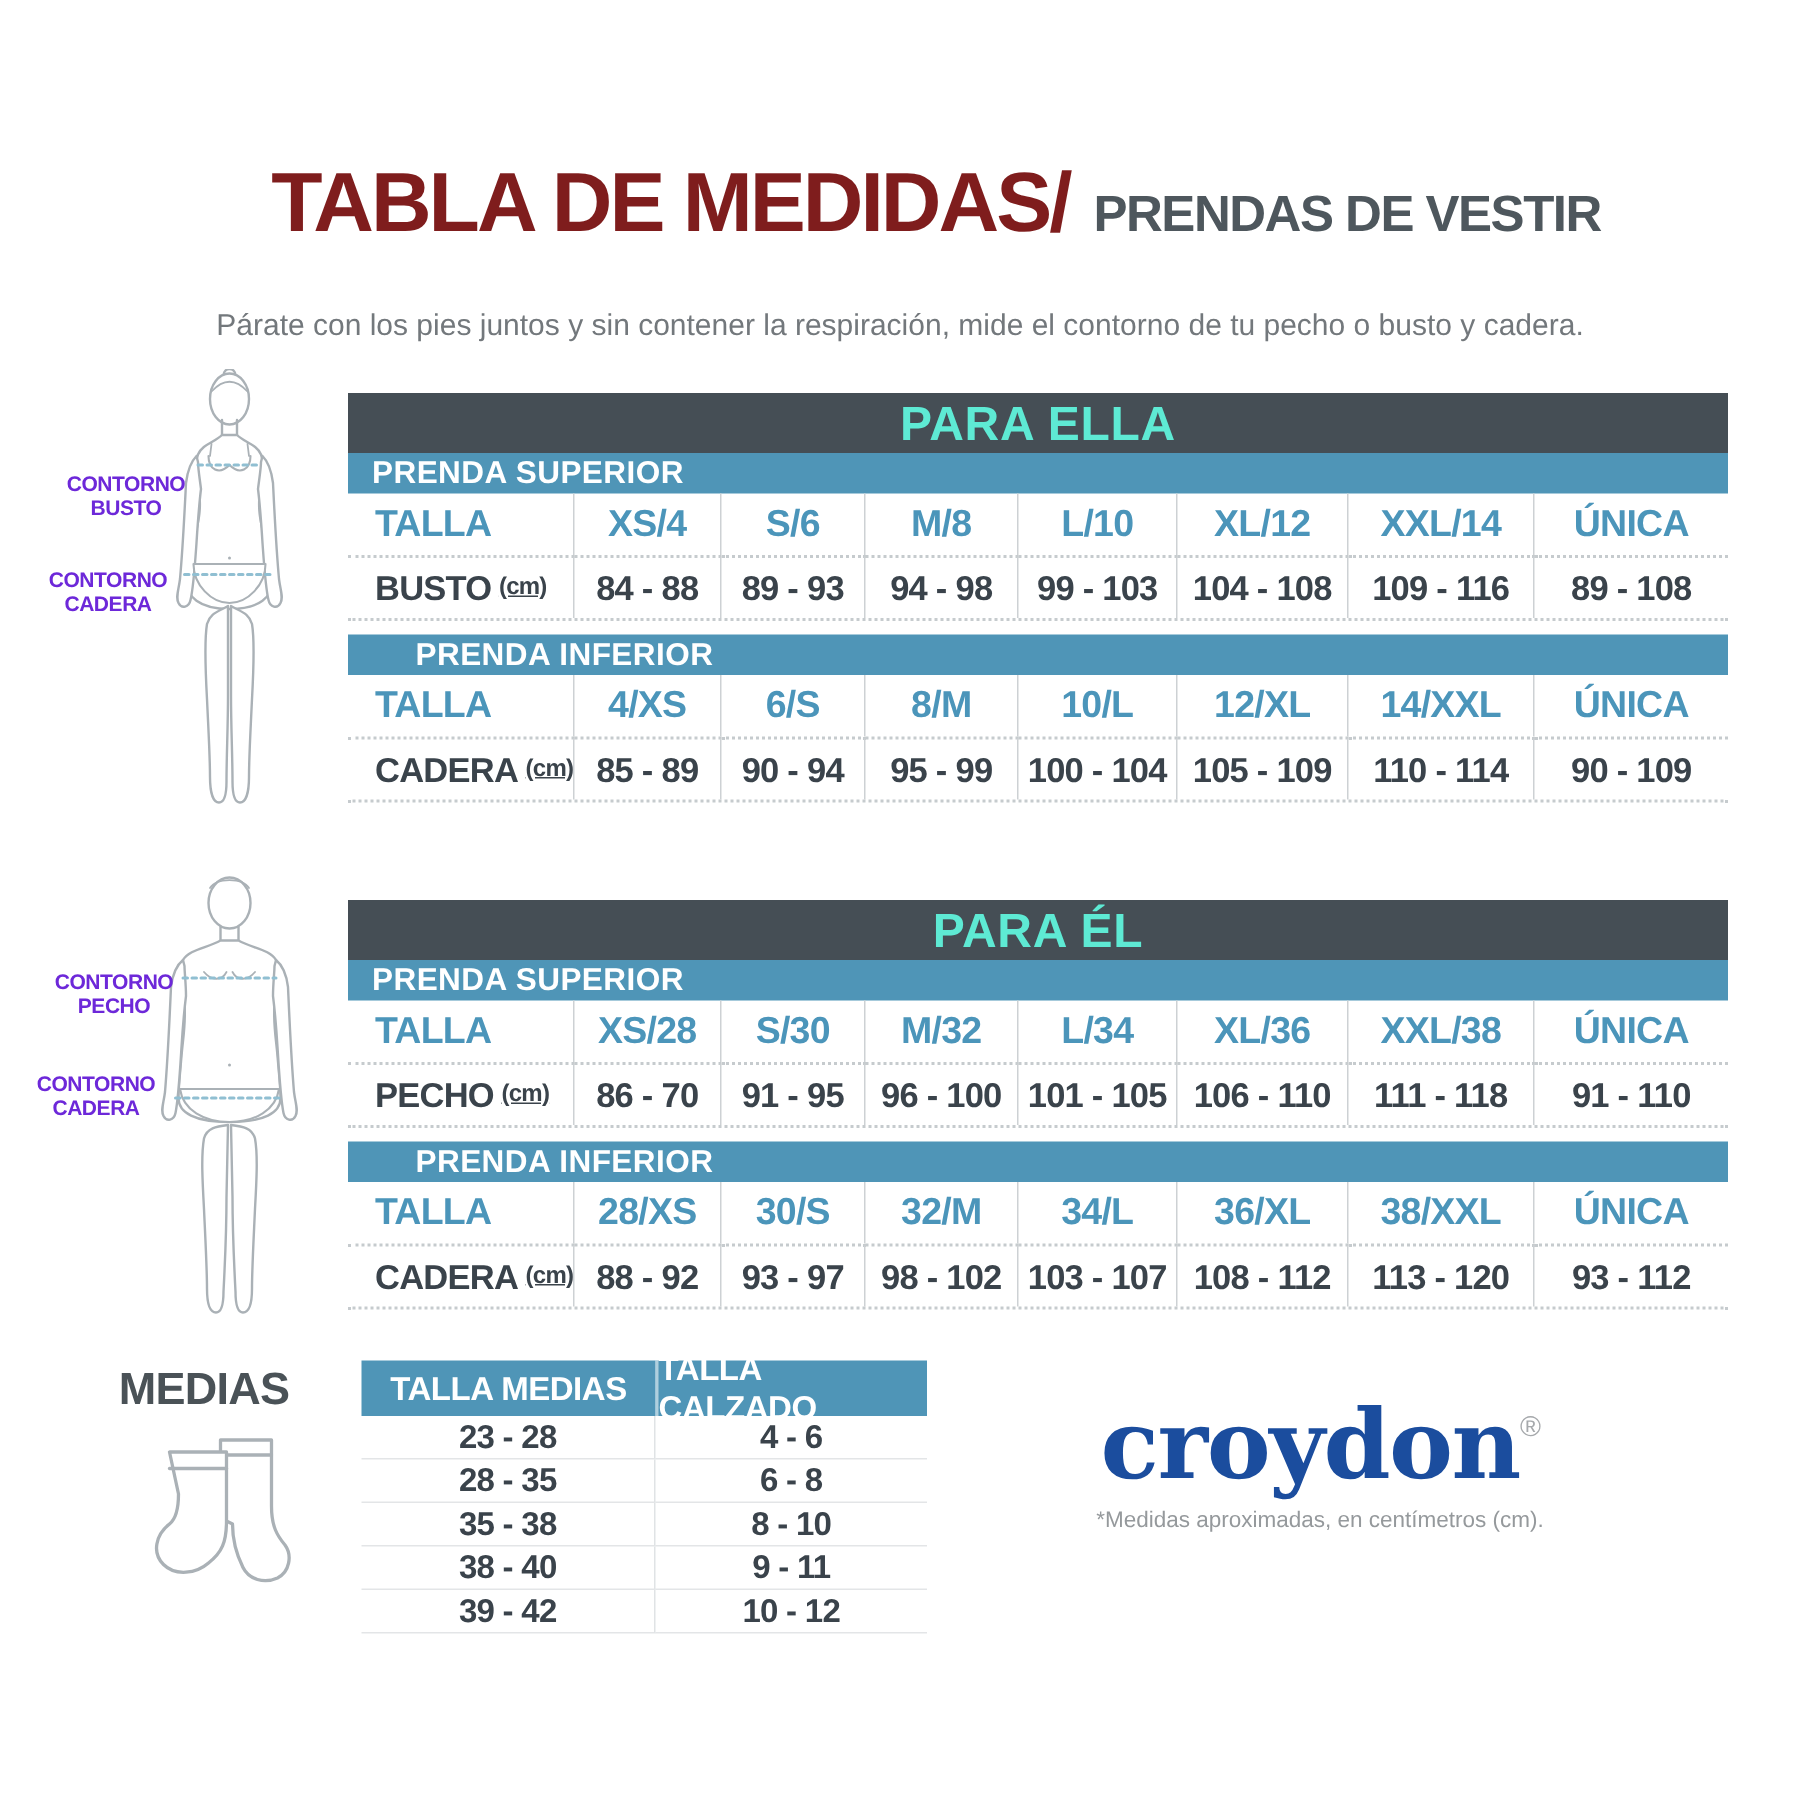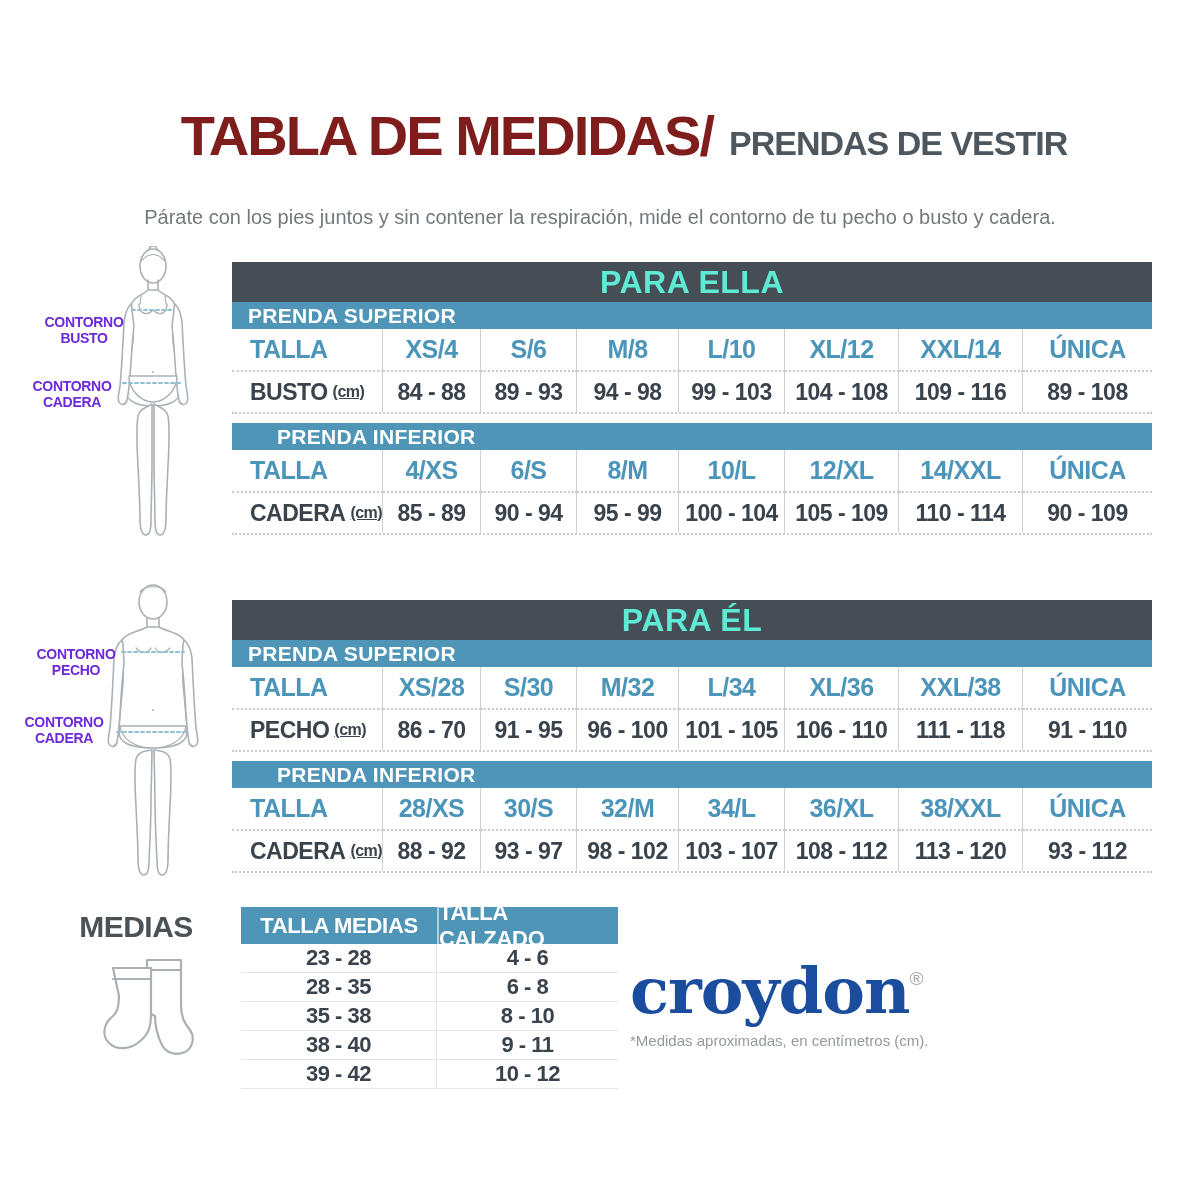--- a/index.html
+++ b/index.html
@@ -75,21 +75,21 @@
     font-size:22px; font-weight:800; letter-spacing:-0.3px;
   }
   .mediasgrid .mh + .mh { border-left:2px solid rgba(255,255,255,0.55); }
   .mediasgrid .mc {
     height:29px; display:flex; align-items:center; justify-content:center;
     font-size:22px; font-weight:700; color:#3a434b;
     border-bottom:1px solid #e3e5e7; letter-spacing:-0.5px;
   }
   .mediasgrid .mc.colA { border-right:1px solid #e0e3e5; }
   
-  .footer { position:absolute; left:630px; top:957px; width:500px; }
+  .footer { position:absolute; left:630px; top:930px; width:500px; text-align:center; }
   .brand {
     font-family:"DejaVu Serif", serif; font-weight:700; font-size:64px;
     color:#1b4d9e; line-height:1.05; letter-spacing:-1px;
   }
   .brand sup { font-size:19px; color:#a6a9ac; font-family:"Liberation Sans", sans-serif; font-weight:400; vertical-align:28px; }
   .footnote { margin-top:8px; font-size:15px; color:#95999c; }
 </style>
 </head>
 <body>
 

